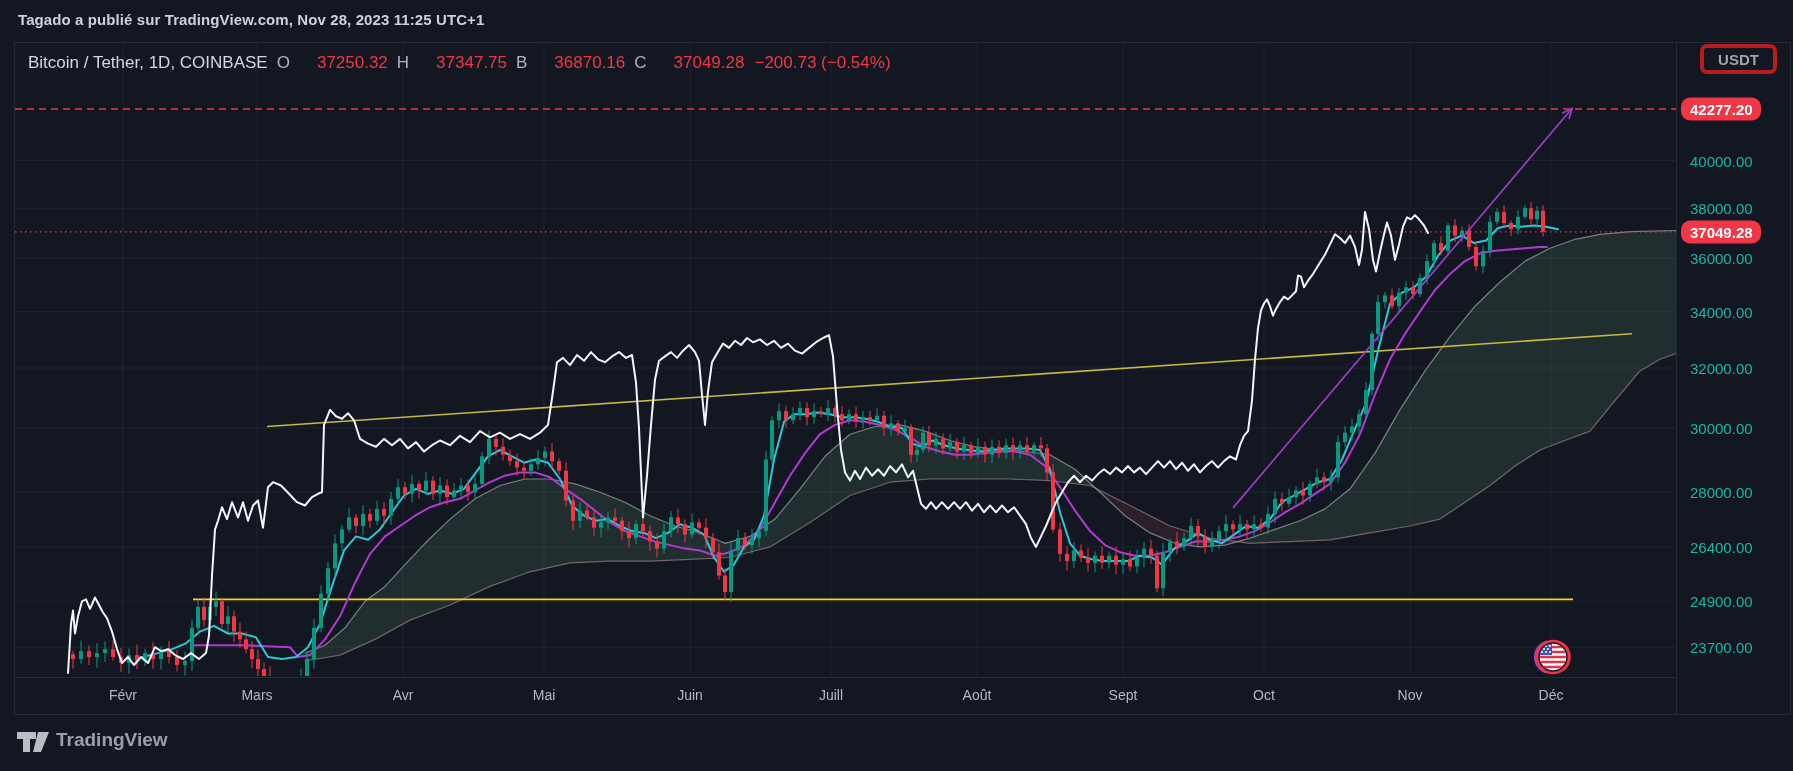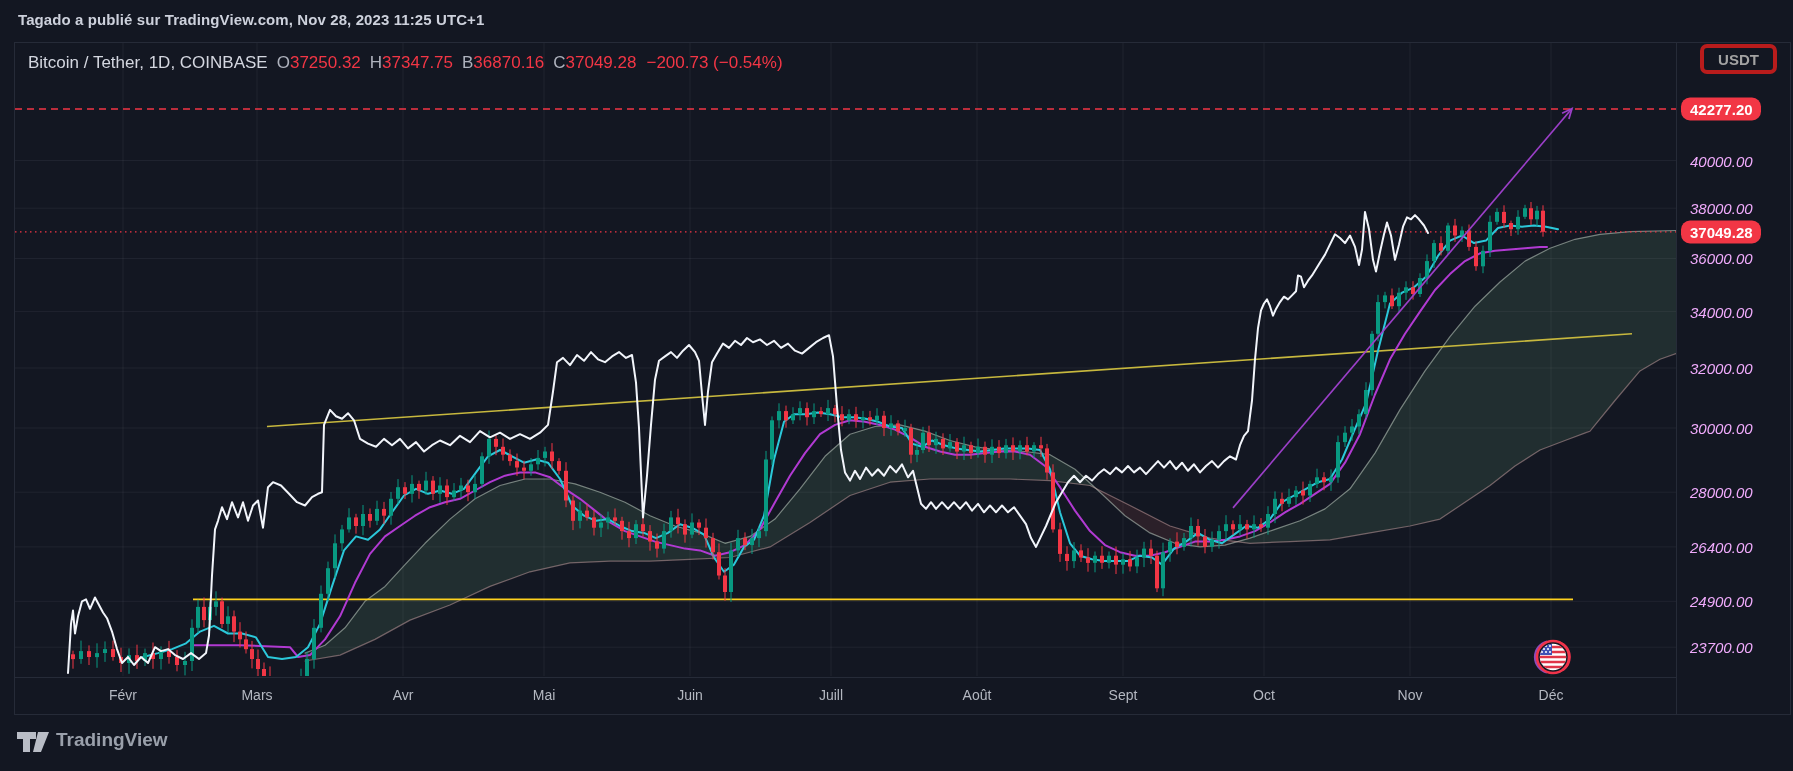--- a/index.html
+++ b/index.html
@@ -7,27 +7,27 @@
   #stage{position:absolute;left:0;top:0;width:1793px;height:771px;background:#131722;}
   #attribution-bar{position:absolute;left:18px;top:7px;height:26px;line-height:26px;
     color:#cdd1dc;font-size:15px;font-weight:700;letter-spacing:.1px;}
   #widget-frame{position:absolute;left:14px;top:42px;width:1777px;height:673px;
     border:1px solid #262b38;box-sizing:border-box;}
   #chart-svg{position:absolute;left:0;top:0;}
   #symbol-header{position:absolute;left:28px;top:53px;height:20px;display:flex;align-items:center;
     font-size:17px;color:#cfd3dd;white-space:pre;}
   #symbol-header .sym{color:#d4d7e0;}
   #symbol-header .ohlc-label{color:#aeb2bd;margin-left:9px;}
-  #symbol-header .ohlc-value{color:#f23645;}
+  #symbol-header .ohlc-value{color:#f23645;padding-left:27px;}
   #symbol-header .change{color:#f23645;margin-left:10px;}
   #currency-button{position:absolute;left:1700px;top:44px;width:77px;height:30px;
     border:4px solid #b91c1c;border-radius:7px;color:#a3a3a3;font-size:15px;font-weight:600;
     display:flex;align-items:center;justify-content:center;background:transparent;cursor:pointer;}
   #price-axis{position:absolute;left:1677px;top:42px;width:116px;height:634px;}
-  .y-label{position:absolute;left:13px;font-size:15px;color:#f0abfc;transform:translateY(-50%);font-style:italic;}
+  .y-label{position:absolute;left:13px;font-size:15px;color:#14b8a6;transform:translateY(-50%);}
   .y-badge{position:absolute;left:4px;transform:translateY(-50%);background:#f23645;color:#fff;
     font-size:15px;font-weight:700;padding:3px 8px 3px 9px;border-radius:9px;}
   #time-axis{position:absolute;left:15px;top:677px;width:1661px;height:38px;border-top:1px solid #262b38;}
   .x-label{position:absolute;top:9px;transform:translateX(-50%);font-size:14px;color:#b4b8c1;}
   #axis-divider-v{position:absolute;left:1676px;top:42px;width:1px;height:673px;background:#262b38;}
   #footer-bar{position:absolute;left:0;top:715px;width:1793px;height:56px;}
   #footer-logo{position:absolute;left:16px;top:12px;}
   #footer-brand{position:absolute;left:56px;top:14px;font-size:19px;font-weight:700;color:#9aa0ab;}
 </style>
 </head>

